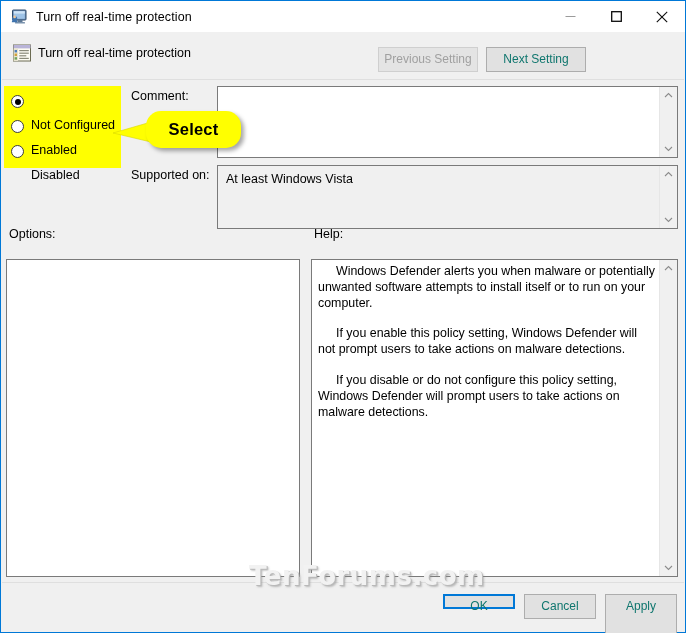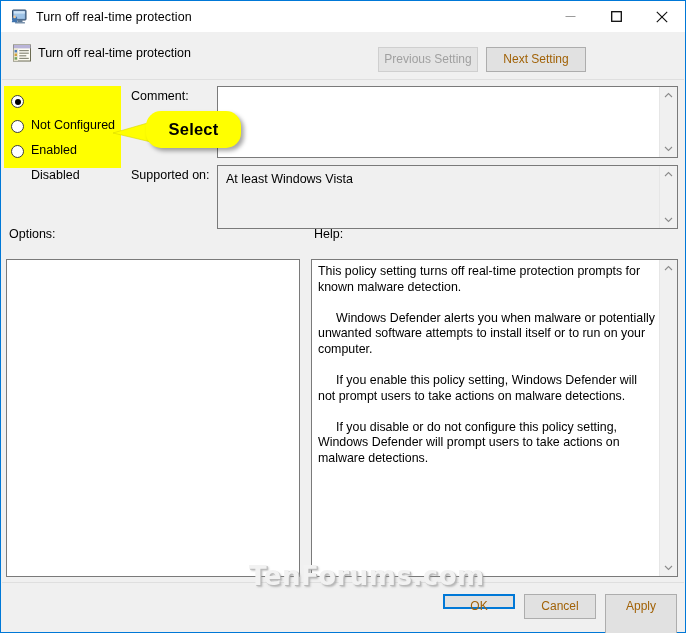--- a/index.html
+++ b/index.html
@@ -86,21 +86,21 @@
     font-size: 12.5px;
     color: #000;
     white-space: nowrap;
   }
   .btn {
     box-sizing: border-box;
     background: #e1e1e1;
     border: 1px solid #adadad;
     font-family: "Liberation Sans", sans-serif;
     font-size: 12px;
-    color: #a16207;
+    color: #0f766e;
     text-align: center;
     line-height: 21px;
     cursor: default;
     user-select: none;
   }
   .btn.disabled {
     color: #a0a0a0;
     background: #e4e4e4;
     border-color: #cfcfcf;
   }
@@ -403,21 +403,20 @@
       </div>
     </div>
   </div>
 
   <div class="field-label lbl-options">Options:</div>
   <div class="textbox box-options"></div>
 
   <div class="field-label lbl-help">Help:</div>
   <div class="textbox box-help">
     <div class="help-body">
-      <p>This policy setting turns off real-time protection prompts for known malware detection.</p>
       <p class="indent">Windows Defender alerts you when malware or potentially unwanted software attempts to install itself or to run on your computer.</p>
       <p class="indent">If you enable this policy setting, Windows Defender will not prompt users to take actions on malware detections.</p>
       <p class="indent">If you disable or do not configure this policy setting, Windows Defender will prompt users to take actions on malware detections.</p>
     </div>
     <div class="vscroll">
       <div class="arrow">
         <svg width="9" height="7" viewBox="0 0 9 7">
             <polyline points="1,5 4.5,1.5 8,5" fill="none" stroke="#8c8c8c" stroke-width="1.1"></polyline>
           </svg>
       </div>

